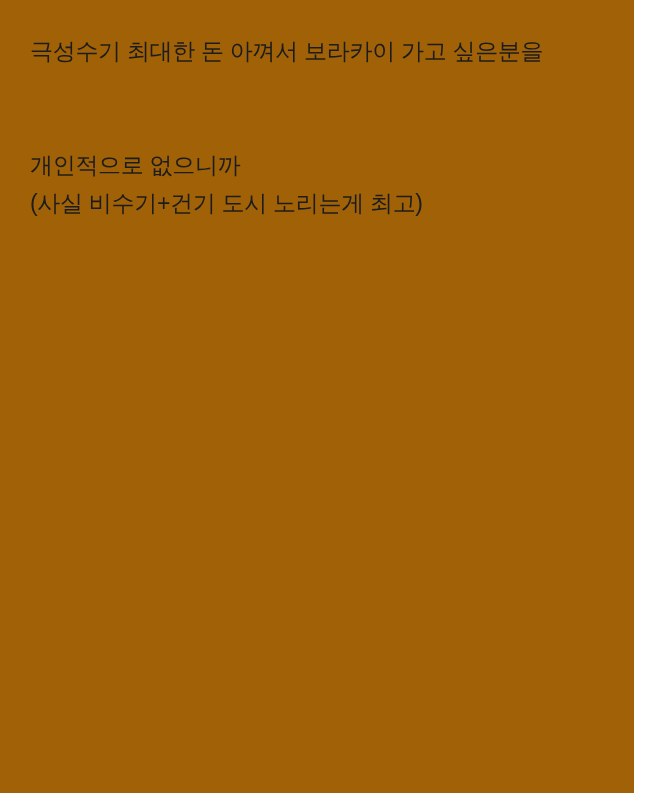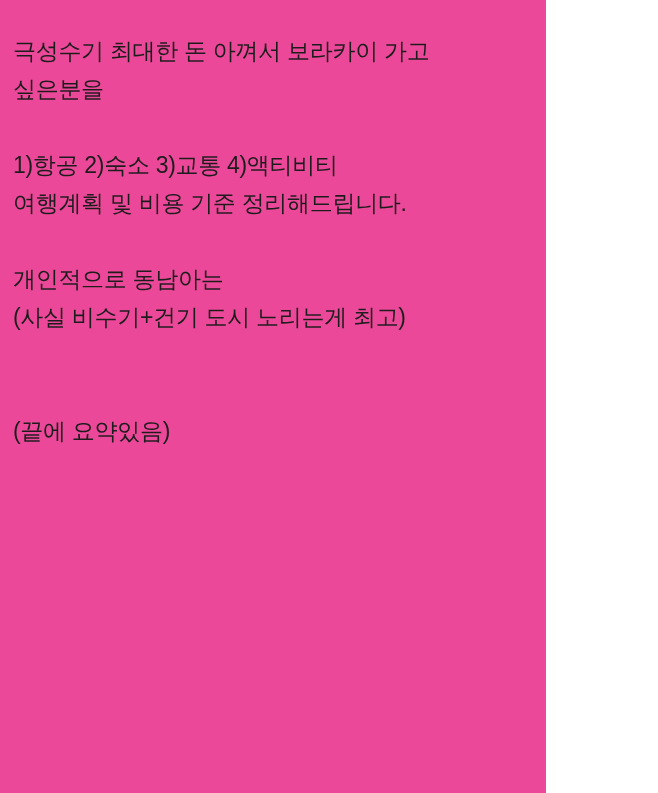--- a/index.html
+++ b/index.html
@@ -9,24 +9,24 @@
   body {
     width: 658px;
     height: 793px;
     background: #ffffff;
     font-family: "Liberation Sans", "DejaVu Sans", sans-serif;
     color: #1a1a1a;
     overflow: hidden;
   }
   .page {
     box-sizing: border-box;
-    width: 546px;
+    width: 634px;
     height: 793px;
-    background: #ec4899;
-    padding: 32px 30px 20px 13px;
+    background: #a16207;
+    padding: 32px 30px 20px 30px;
   }
   .block {
     margin: 0;
   }
   .line {
     font-size: 23px;
     line-height: 38px;
     letter-spacing: -0.3px;
     color: #1c1c1c;
     white-space: pre-wrap;
@@ -40,34 +40,27 @@
 <body>
 
 <div class="page">
 
   <div class="block">
     <div class="line">극성수기 최대한 돈 아껴서 보라카이 가고 싶은분을</div>
   </div>
 
   <div class="spacer"></div>
 
-  <div class="block">
-    <div class="line">1)항공 2)숙소 3)교통 4)액티비티</div>
-    <div class="line">여행계획 및 비용 기준 정리해드립니다.</div>
-  </div>
 
   <div class="spacer"></div>
 
   <div class="block">
-    <div class="line">개인적으로 동남아는</div>
+    <div class="line">개인적으로 없으니까</div>
     <div class="line">(사실 비수기+건기 도시 노리는게 최고)</div>
   </div>
 
   <div class="spacer"></div>
 
 
   <div class="spacer"></div>
 
-  <div class="block">
-    <div class="line">(끝에 요약있음)</div>
-  </div>
 
 </div>
 
 </body></html>

